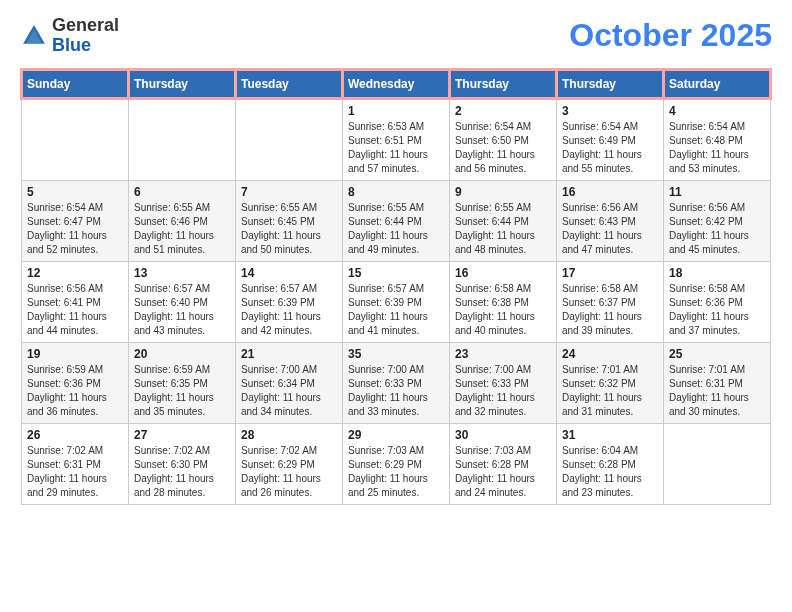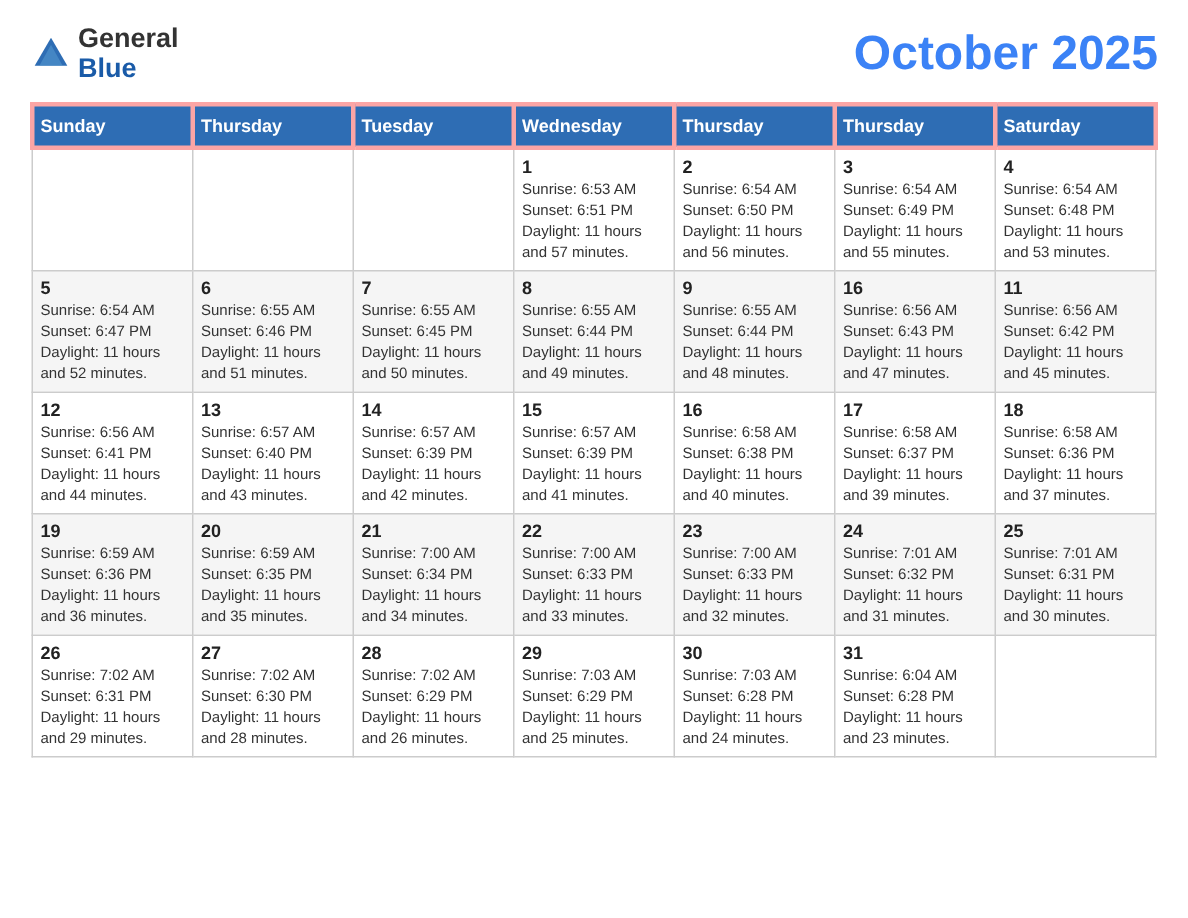--- a/index.html
+++ b/index.html
@@ -255,21 +255,21 @@
 Sunset: 6:35 PM
 Daylight: 11 hours and 35 minutes.</div>
           </td>
           <td>
             <div class="day-number">21</div>
             <div class="day-info" style="white-space: pre-line;">Sunrise: 7:00 AM
 Sunset: 6:34 PM
 Daylight: 11 hours and 34 minutes.</div>
           </td>
           <td>
-            <div class="day-number">22</div>
+            <div class="day-number">35</div>
             <div class="day-info" style="white-space: pre-line;">Sunrise: 7:00 AM
 Sunset: 6:33 PM
 Daylight: 11 hours and 33 minutes.</div>
           </td>
           <td>
             <div class="day-number">23</div>
             <div class="day-info" style="white-space: pre-line;">Sunrise: 7:00 AM
 Sunset: 6:33 PM
 Daylight: 11 hours and 32 minutes.</div>
           </td>

